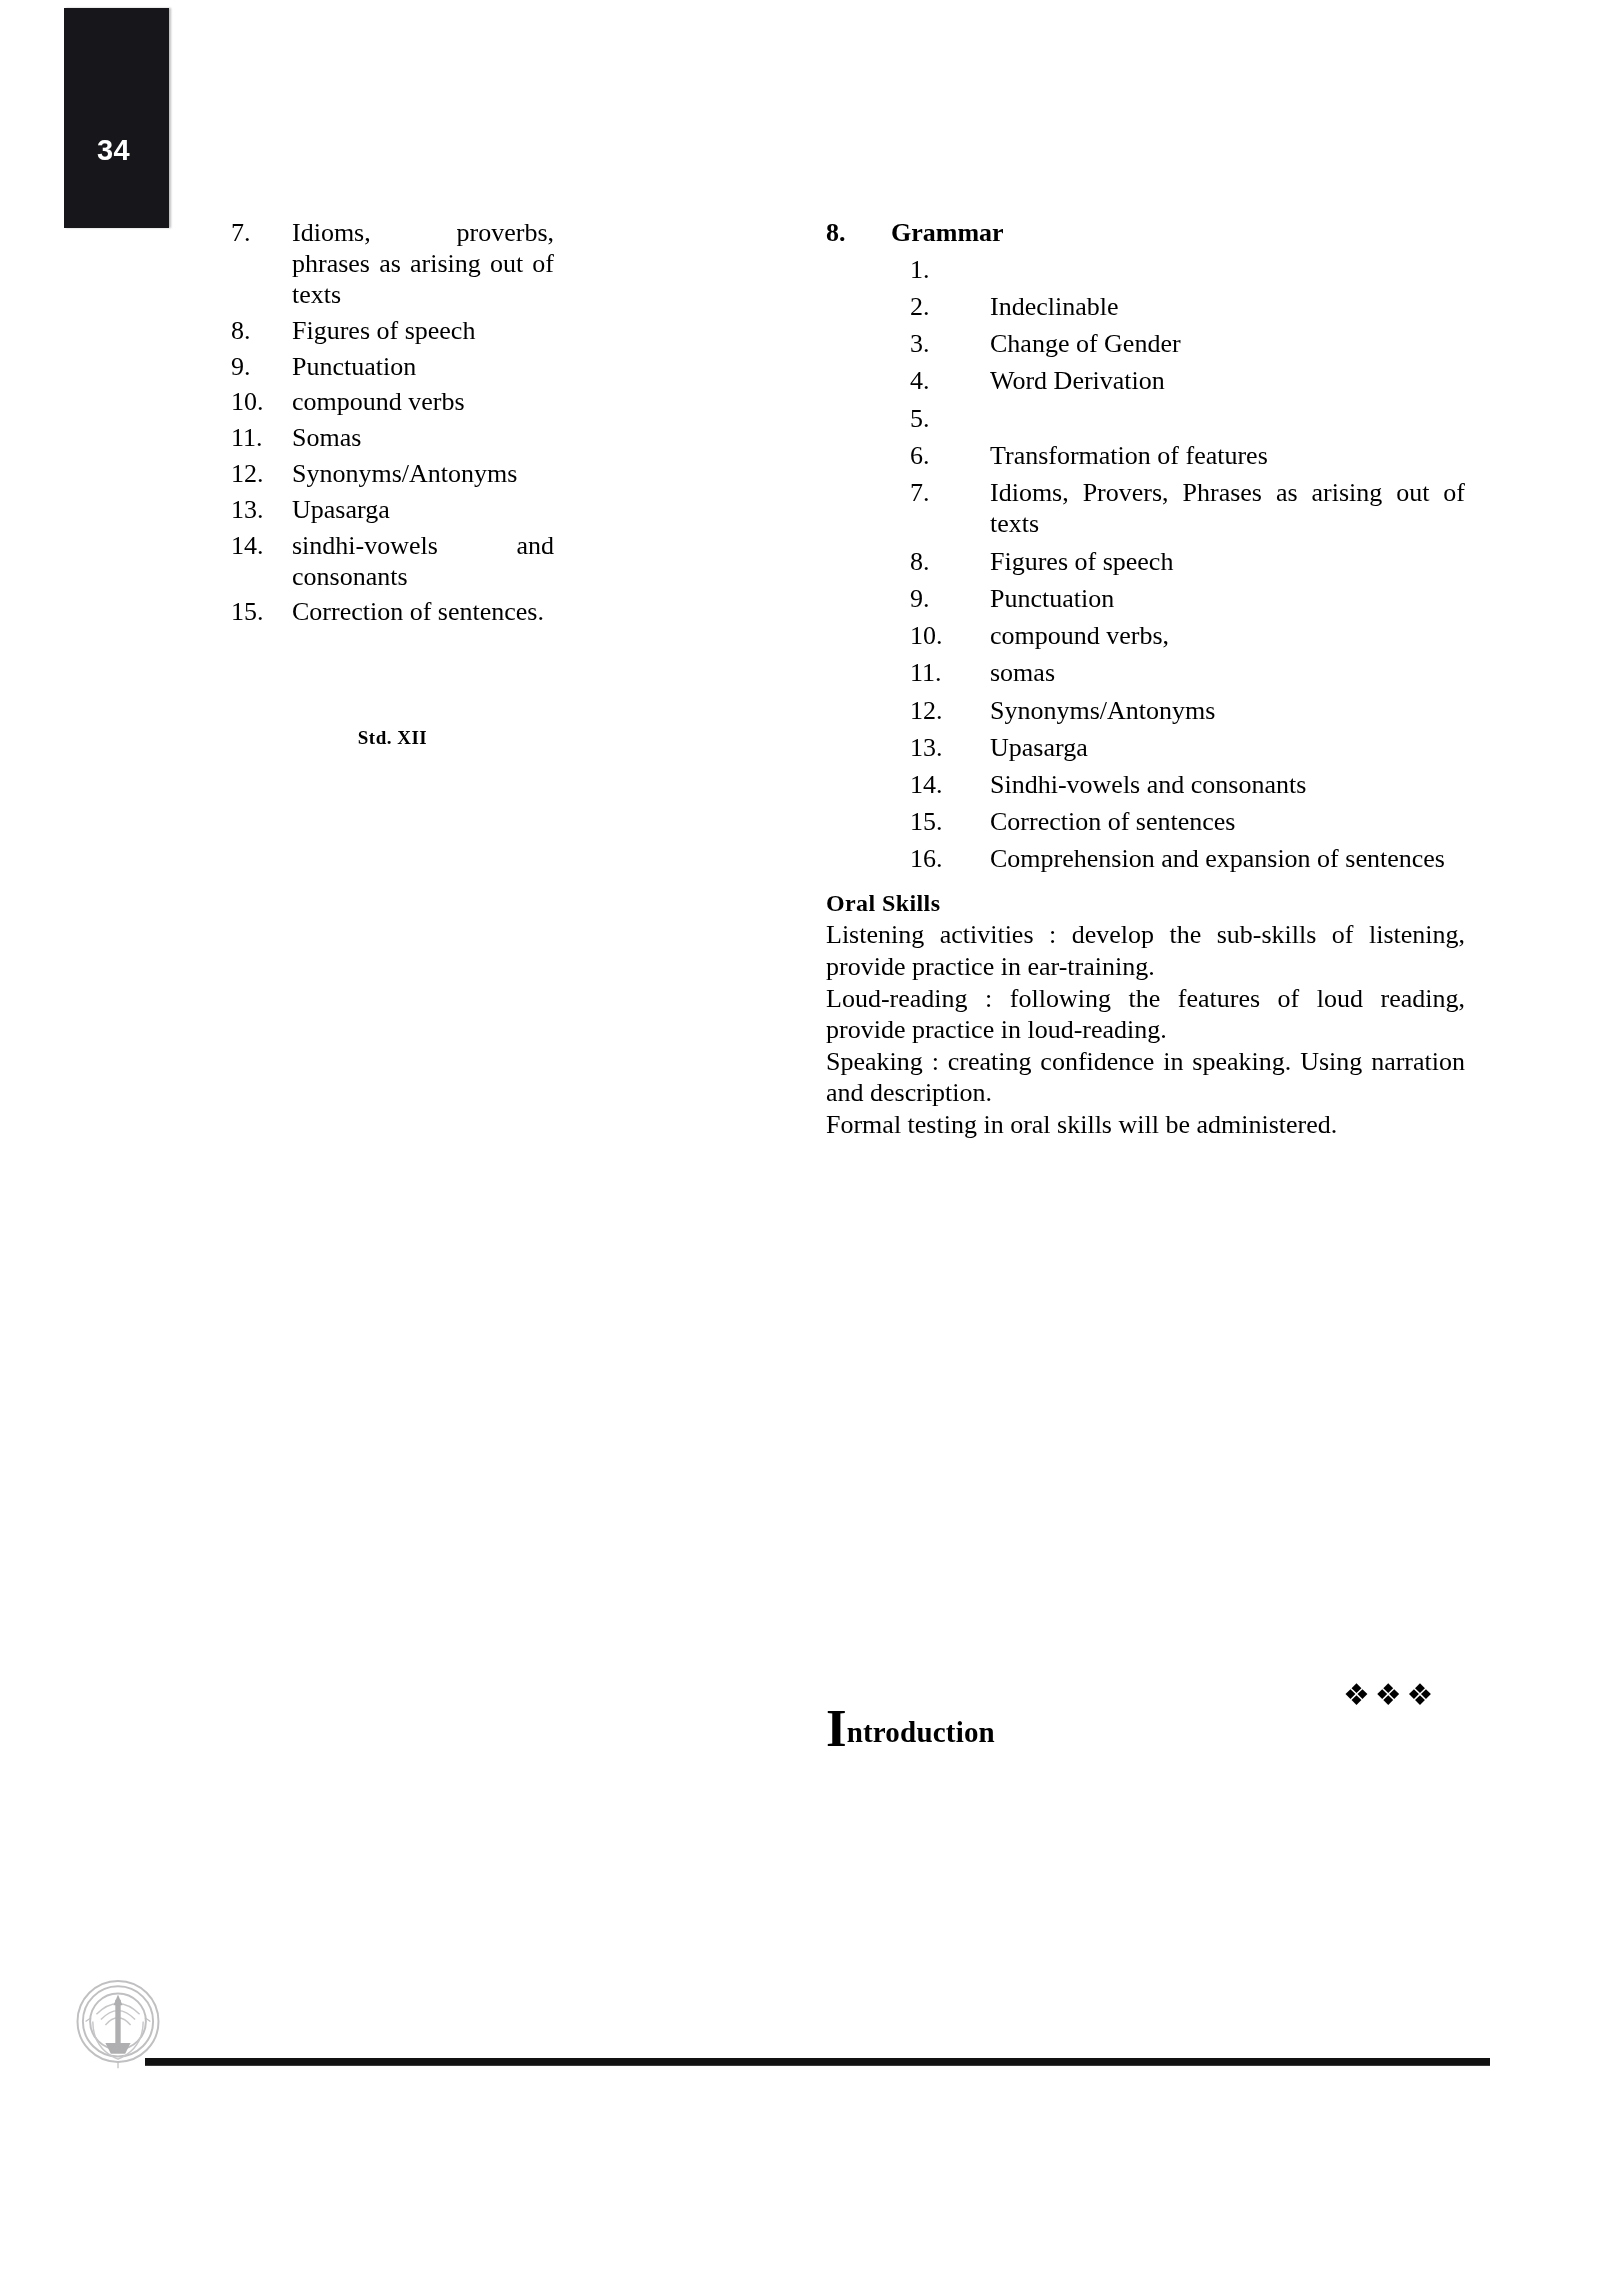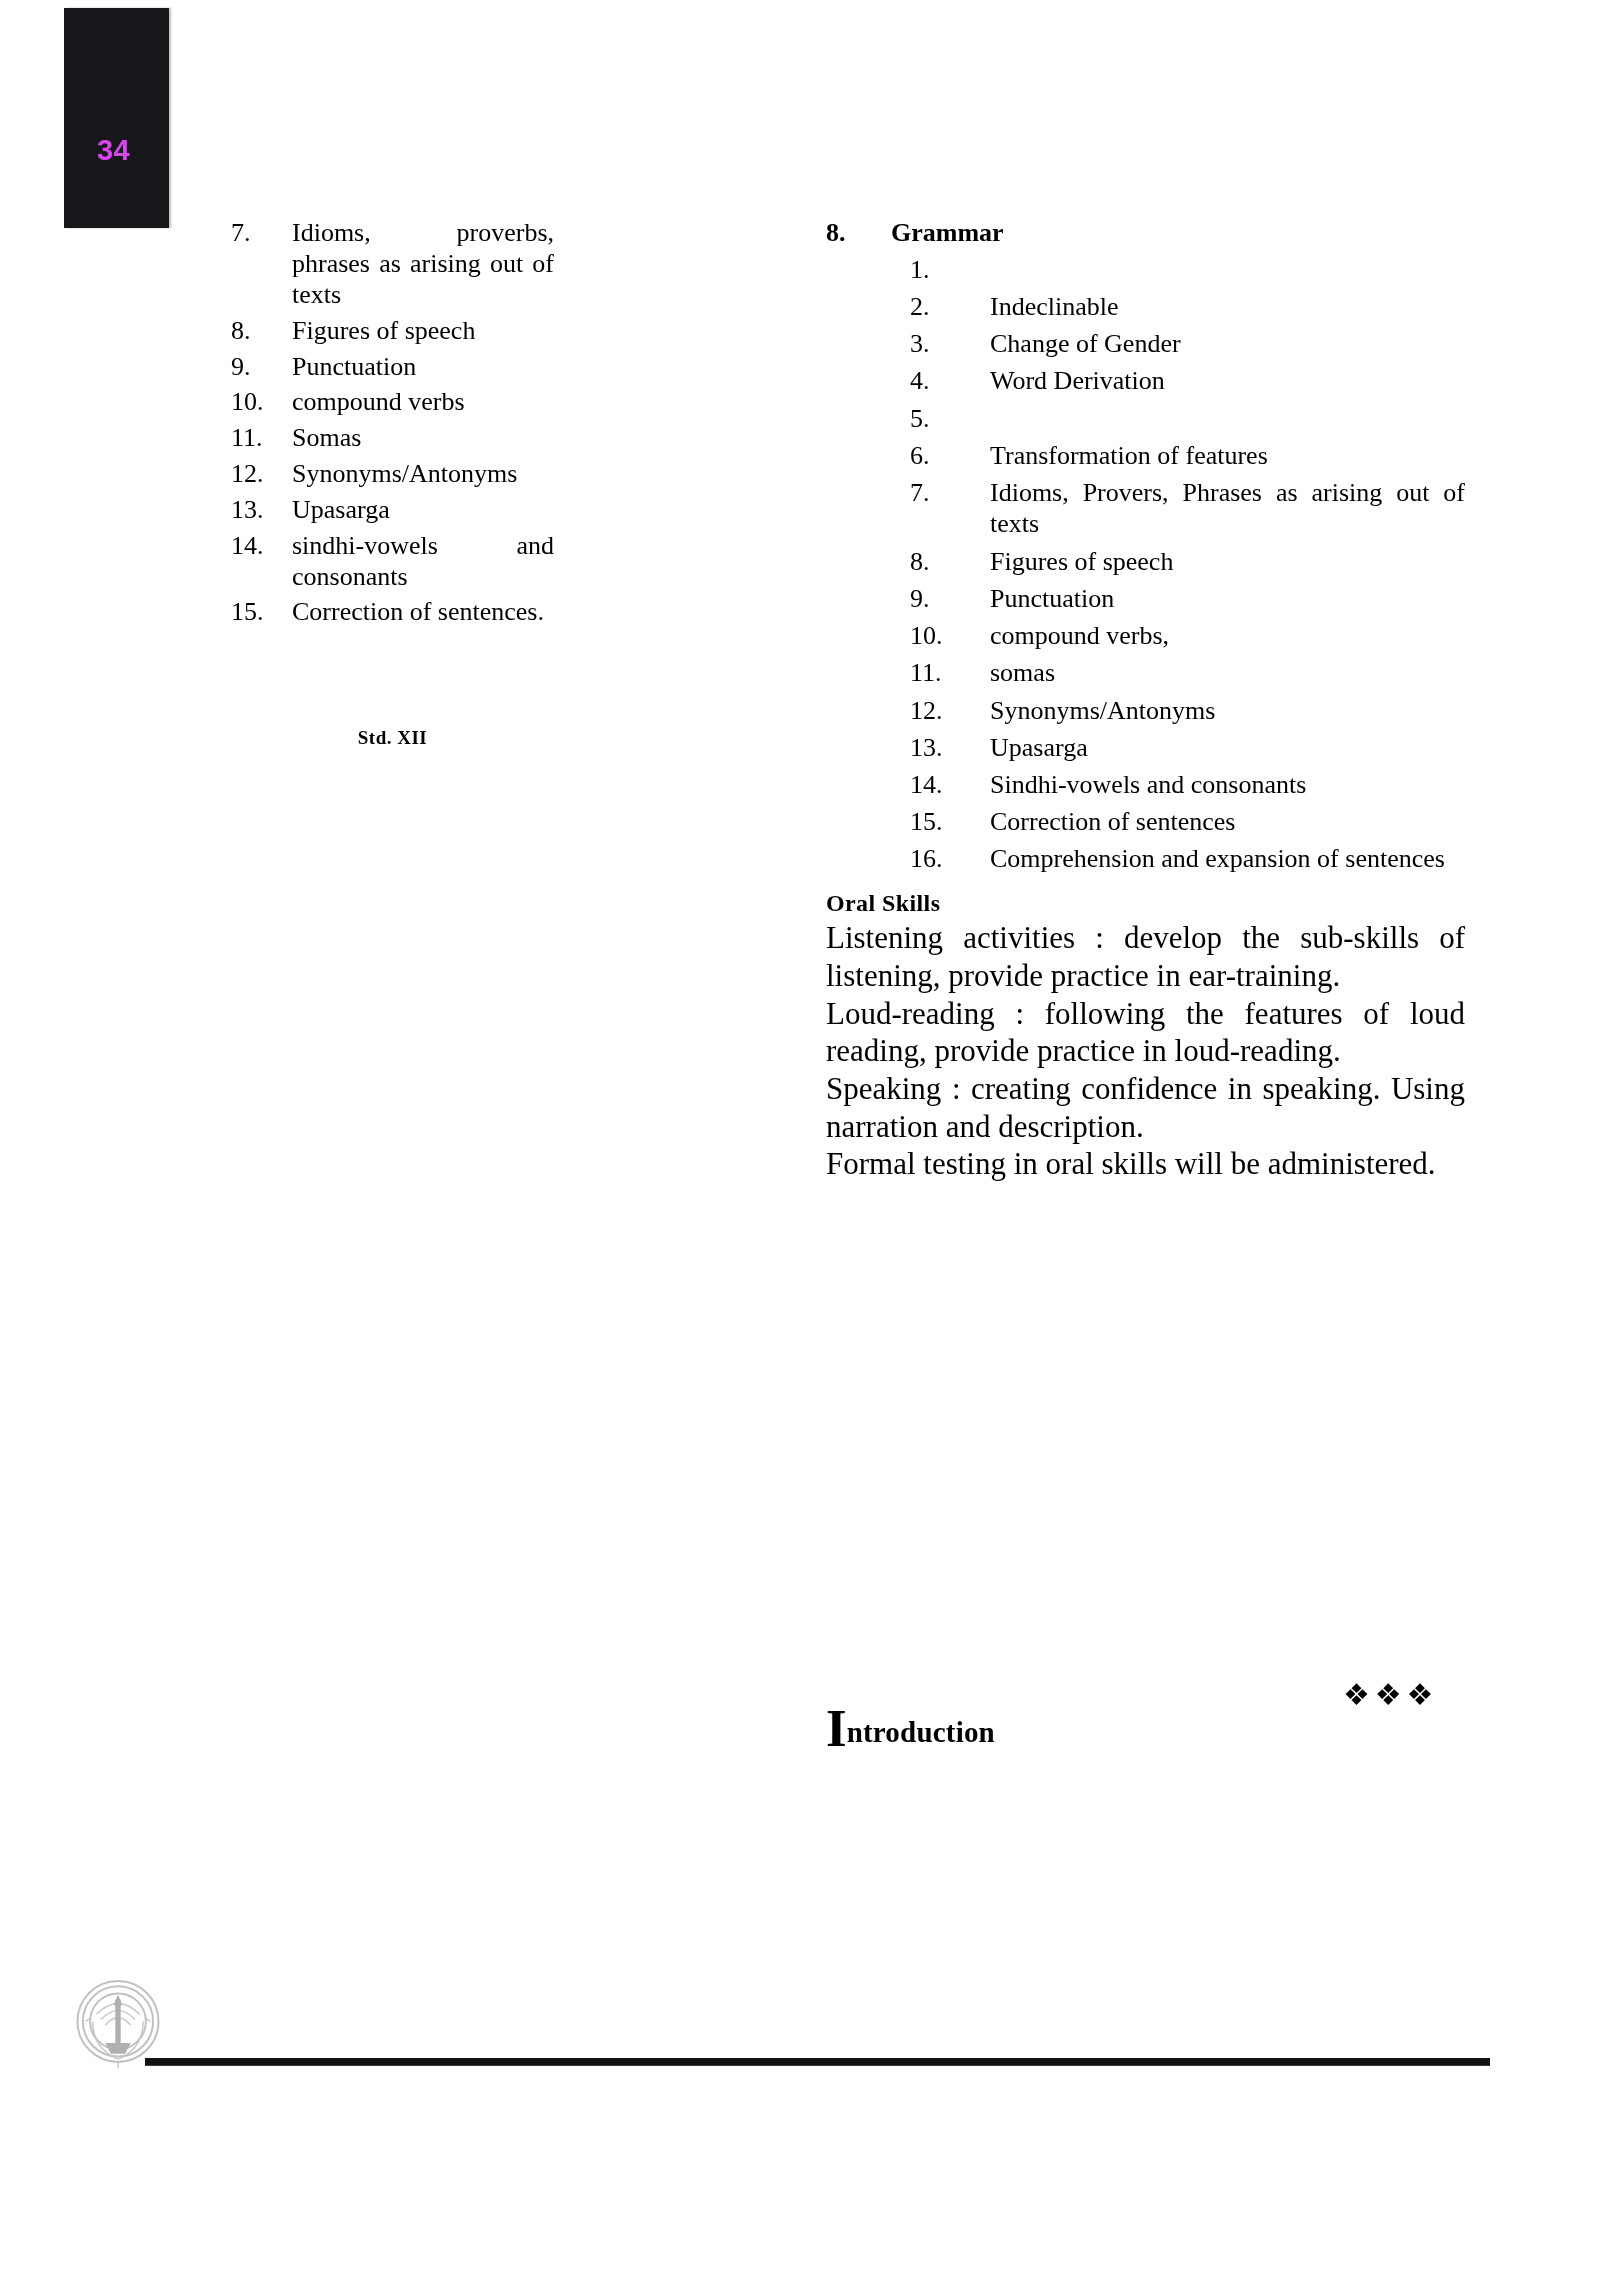--- a/index.html
+++ b/index.html
@@ -31,21 +31,21 @@
     height: 220px;
     background: #17161a;
     box-shadow: 2px 0 2px rgba(0,0,0,.25);
   }
   .page-tab-num {
     position: absolute;
     left: 0;
     right: 5.9px;
     bottom: 61px;
     text-align: center;
-    color: #d946ef;
+    color: #ffffff;
     font-family: "Liberation Sans", "DejaVu Sans", sans-serif;
     font-weight: bold;
     font-size: 29px;
     letter-spacing: 0.5px;
   }
 
   
   .col-left {
     position: absolute;
     left: 231px;
@@ -110,21 +110,21 @@
 
   
   .oral-head {
     font-size: 24px;
     font-weight: bold;
     margin-top: 15.7px;
     margin-bottom: 2px;
     letter-spacing: 0.4px;
   }
   .oral-para {
-    font-size: 31px;
+    font-size: 26px;
     line-height: 1.215;
     text-align: justify;
     text-justify: inter-word;
     margin: 0;
   }
   .oral-para.lastline-left { text-align-last: left; }
 
   
   .ornament {
     position: absolute;

